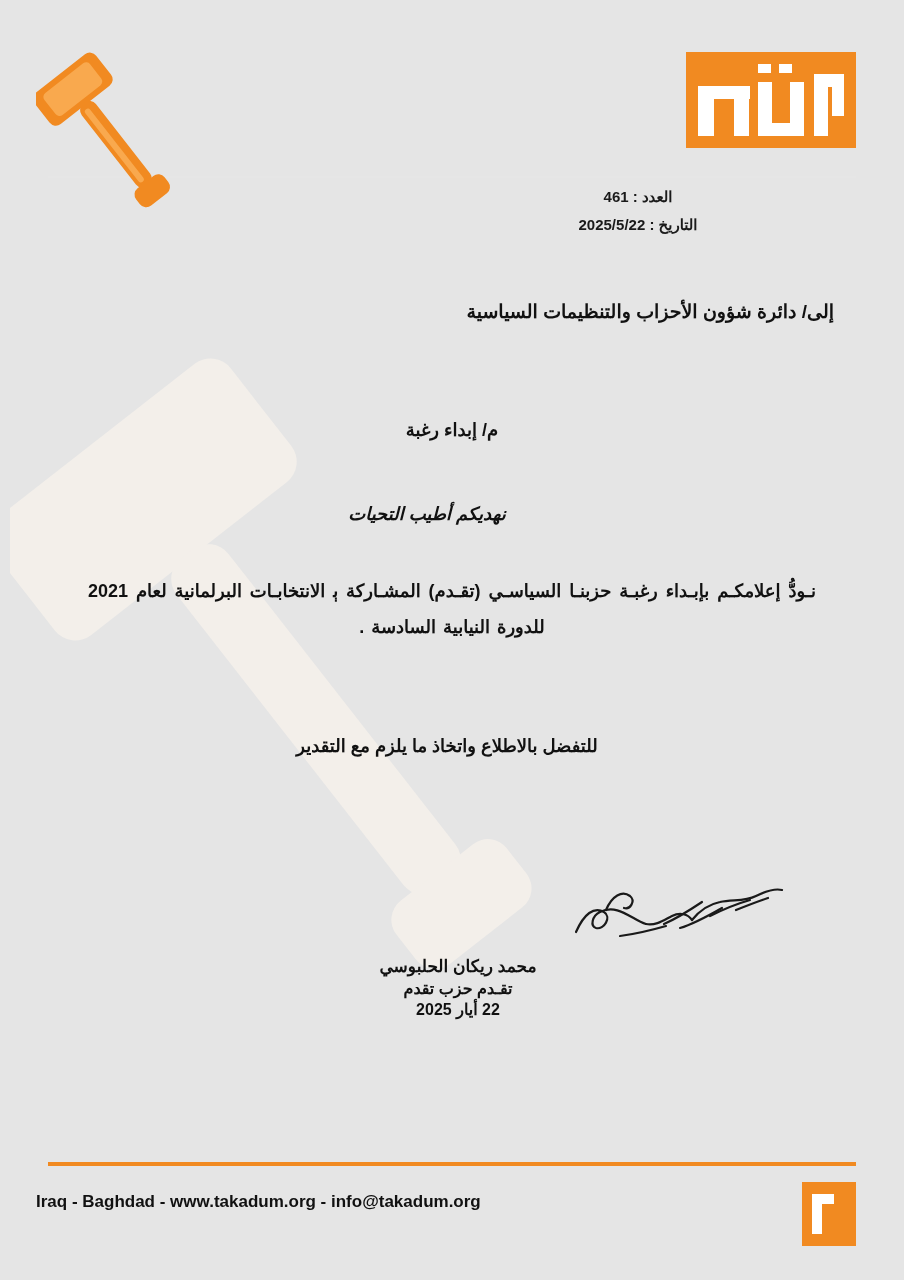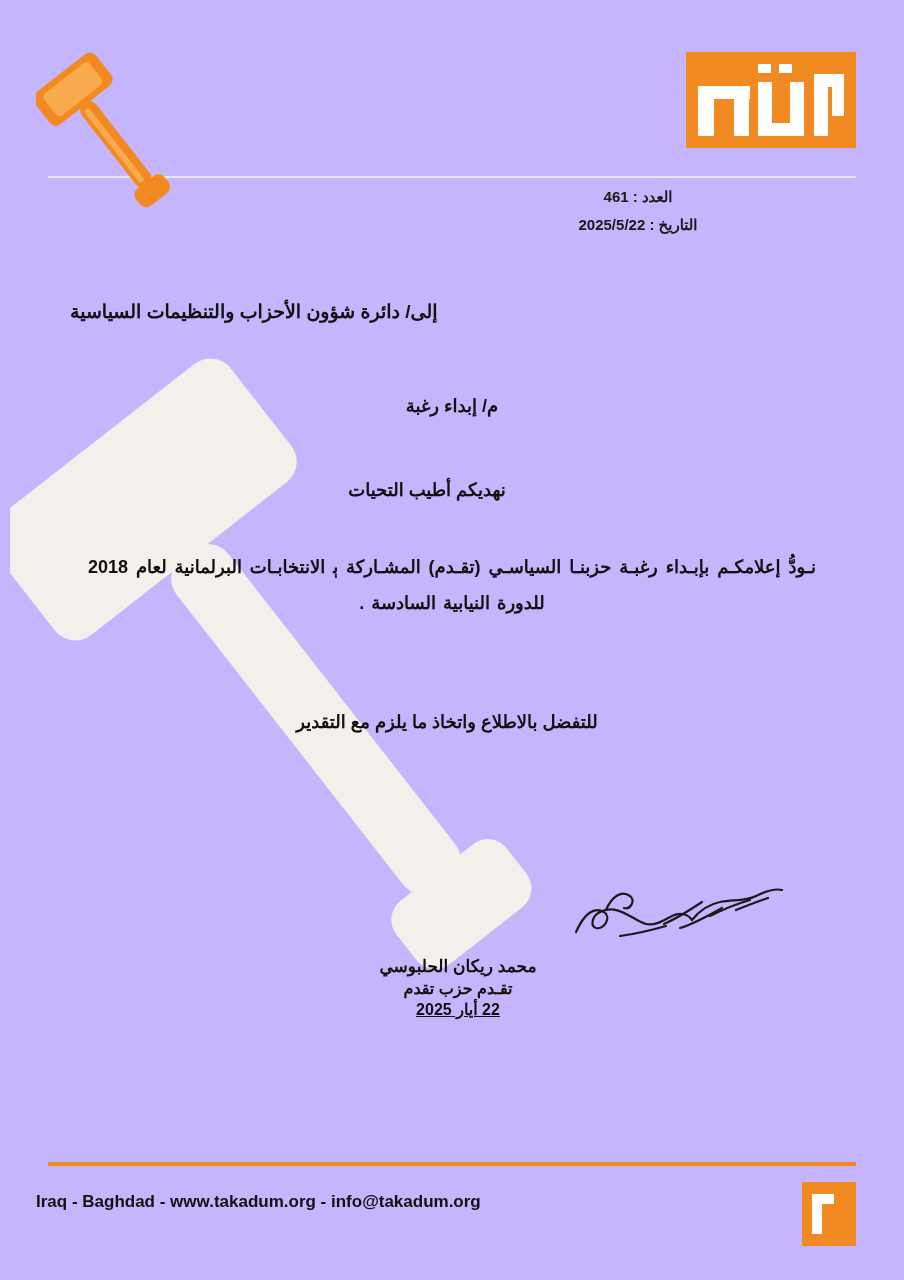--- a/index.html
+++ b/index.html
@@ -12,21 +12,21 @@
     background: #ffffff;
     font-family: "Liberation Sans", sans-serif;
     position: relative;
     overflow: hidden;
   }
 
   .page {
     position: relative;
     width: 904px;
     height: 1280px;
-    background: #c4b5fd;
+    background: #e5e5e5;
     overflow: hidden;
   }
 
   
   .watermark {
     position: absolute;
     left: 10px;
     top: 330px;
     width: 620px;
     height: 760px;
@@ -100,39 +100,40 @@
     width: 764px;
     z-index: 5;
     direction: rtl;
     text-align: right;
     color: #111111;
   }
 
   .line-to {
     font-size: 19px;
     font-weight: bold;
-    margin: 0 0 72px 0;
+    margin: 0 0 96px 0;
     padding-right: 0;
-    text-align: left;
+    text-align: right;
   }
 
   .line-subject {
     font-size: 18px;
     font-weight: bold;
     margin: 0 0 62px 0;
     text-align: center;
     padding-right: 0;
   }
 
   .line-greet {
     font-size: 18px;
     font-weight: bold;
     margin: 0 0 48px 0;
     text-align: center;
     padding-right: 50px;
+    font-style: italic;
   }
 
   .para {
     font-size: 18px;
     font-weight: bold;
     line-height: 2.0;
     margin: 0 0 90px 0;
     text-align: justify;
     text-align-last: center;
     padding: 0 18px;
@@ -177,21 +178,20 @@
     color: #111;
     margin: 0 0 2px 0;
     margin-right: 20px;
   }
   .sign-date {
     font-size: 16px;
     font-weight: bold;
     color: #111;
     margin: 0;
     margin-right: 20px;
-    text-decoration: underline;
   }
 
   
   .footer-rule {
     position: absolute;
     left: 48px;
     top: 1162px;
     width: 808px;
     height: 4px;
     background: #f18a21;
@@ -263,21 +263,21 @@
 
   <div class="meta">
     <div class="meta-line meta-number">العدد : 461</div>
     <div class="meta-line meta-date">التاريخ : 2025/5/22</div>
   </div>
 
   <div class="content">
     <p class="line-to">إلى/ دائرة شؤون الأحزاب والتنظيمات السياسية</p>
     <p class="line-subject">م/ إبداء رغبة</p>
     <p class="line-greet">نهديكم أطيب التحيات</p>
-    <p class="para">نـودُّ إعلامكـم بإبـداء رغبـة حزبنـا السياسـي (تقـدم) المشـاركة ﭔ الانتخابـات البرلمانية لعام 2018 للدورة النيابية السادسة .</p>
+    <p class="para">نـودُّ إعلامكـم بإبـداء رغبـة حزبنـا السياسـي (تقـدم) المشـاركة ﭔ الانتخابـات البرلمانية لعام 2021 للدورة النيابية السادسة .</p>
     <p class="line-close">للتفضل بالاطلاع واتخاذ ما يلزم مع التقدير</p>
   </div>
 
   <div class="sign-block">
     <svg class="signature-svg" viewBox="0 0 230 72" xmlns="http://www.w3.org/2000/svg">
       <g fill="none" stroke="#1a1a1a" stroke-width="2.2" stroke-linecap="round" stroke-linejoin="round">
         <path d="M16 52 C24 34 34 26 44 32 C52 37 44 50 36 48 C30 46 32 36 40 32 C58 23 72 40 86 44"></path>
         <path d="M46 30 C52 16 62 10 70 16 C76 21 70 30 64 28"></path>
         <path d="M86 44 C96 46 104 40 112 36 C120 32 128 34 132 40"></path>
         <path d="M132 40 C140 30 150 24 160 22 C172 19 184 22 196 16 C206 11 214 8 222 10"></path>

